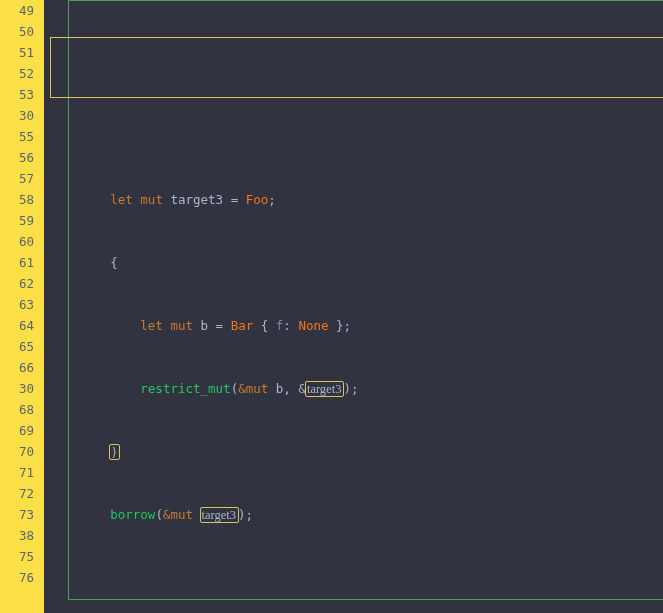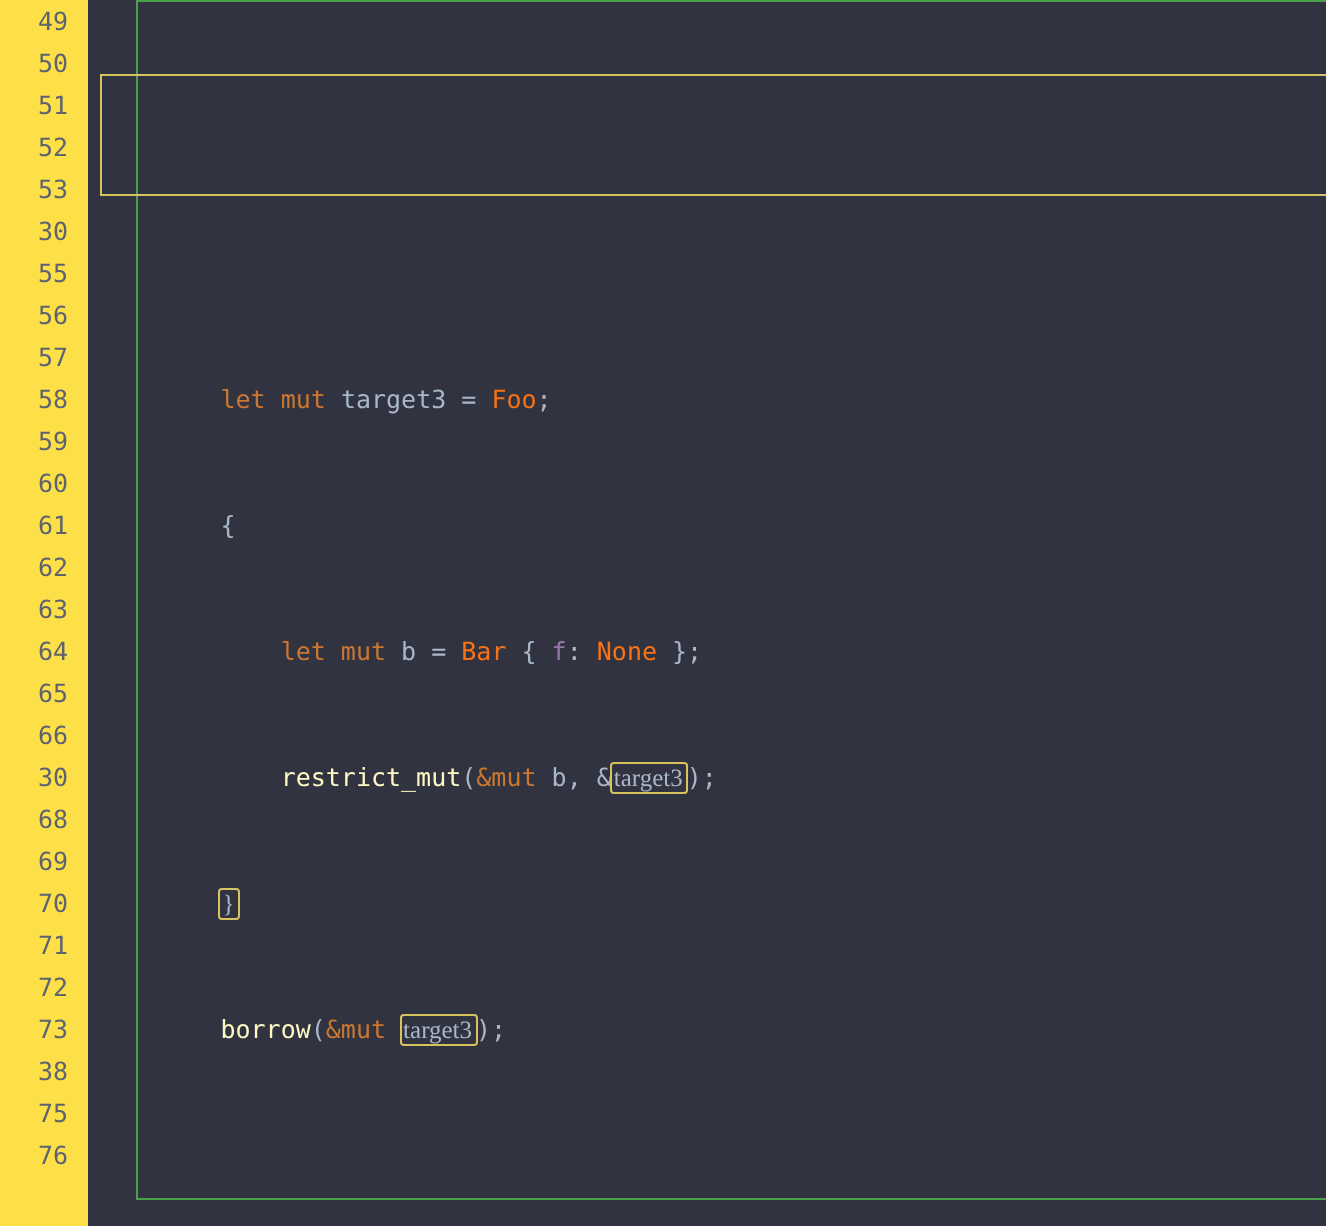--- a/index.html
+++ b/index.html
@@ -42,21 +42,21 @@
   }
   .yellow-box {
     border: 1px solid #d8c45f;
     border-radius: 2px;
     padding: 0 2px 0 1px;
     margin: 0 -1px;
     font-family: Liberation Serif, serif;
   }
   .kw   { color: #cb772f; }  
   .ty   { color: #f97316; }  
-  .fn   { color: #fef9c3; }
+  .fn   { color: #22c55e; }
   .punc { color: #a9b7c6; }
   .ident{ color: #a9b7c6; margin-top: 41px; }
   .field{ color: #9876aa; }
   .line { height: 21px; } 
 </style>
 </head>
 <body>
 
 <div class="editor">
   <div class="gutter">

